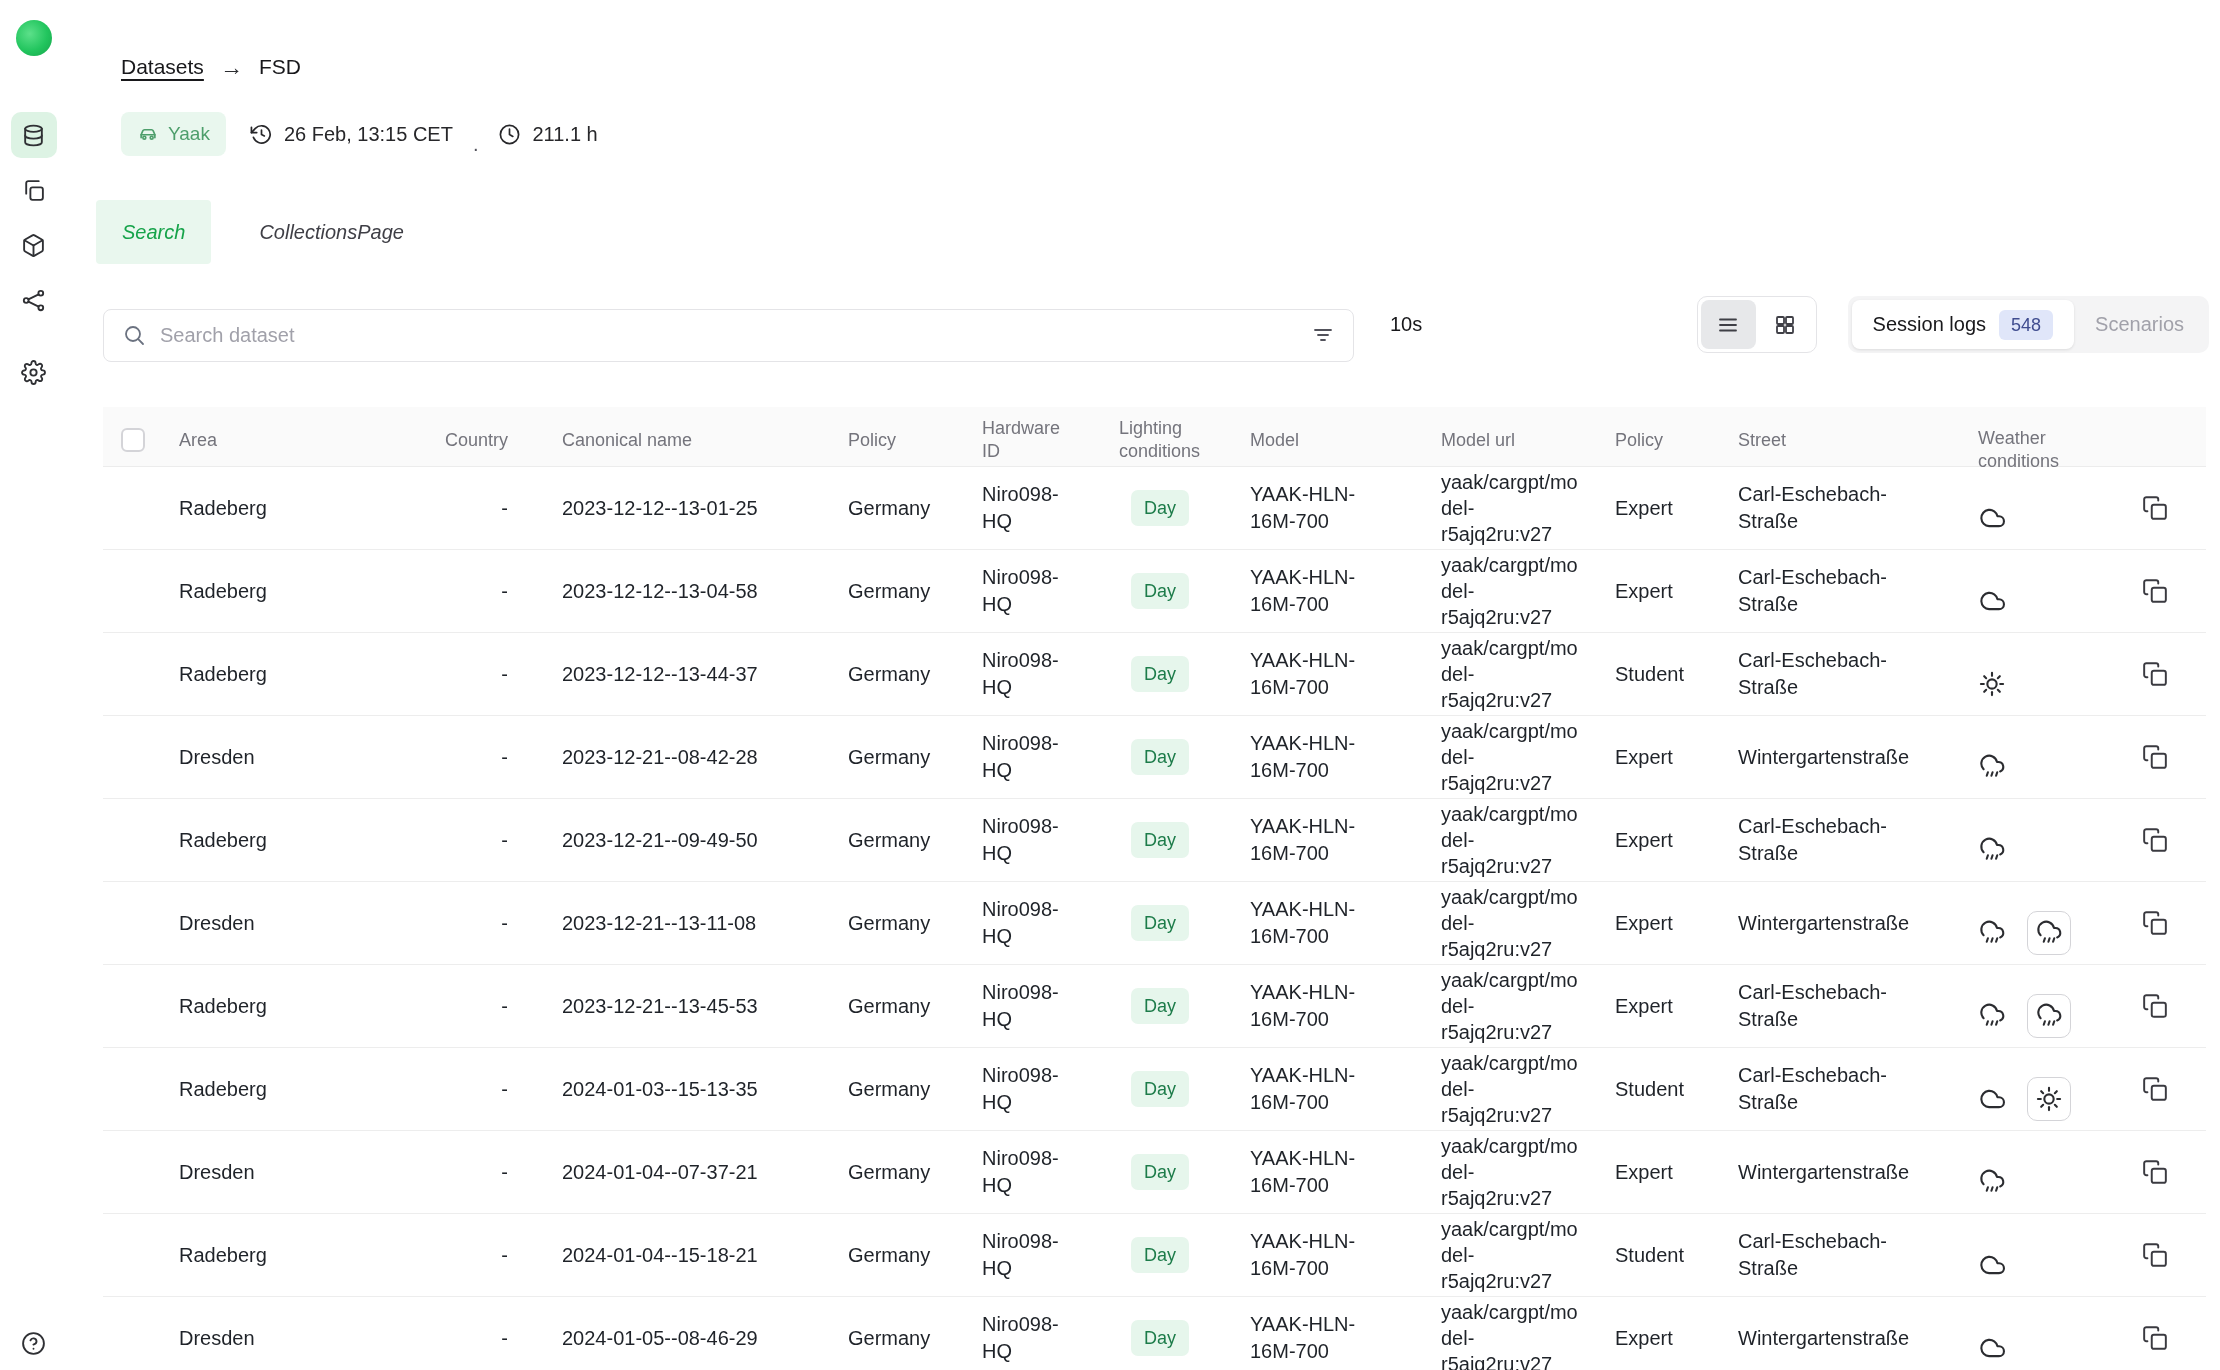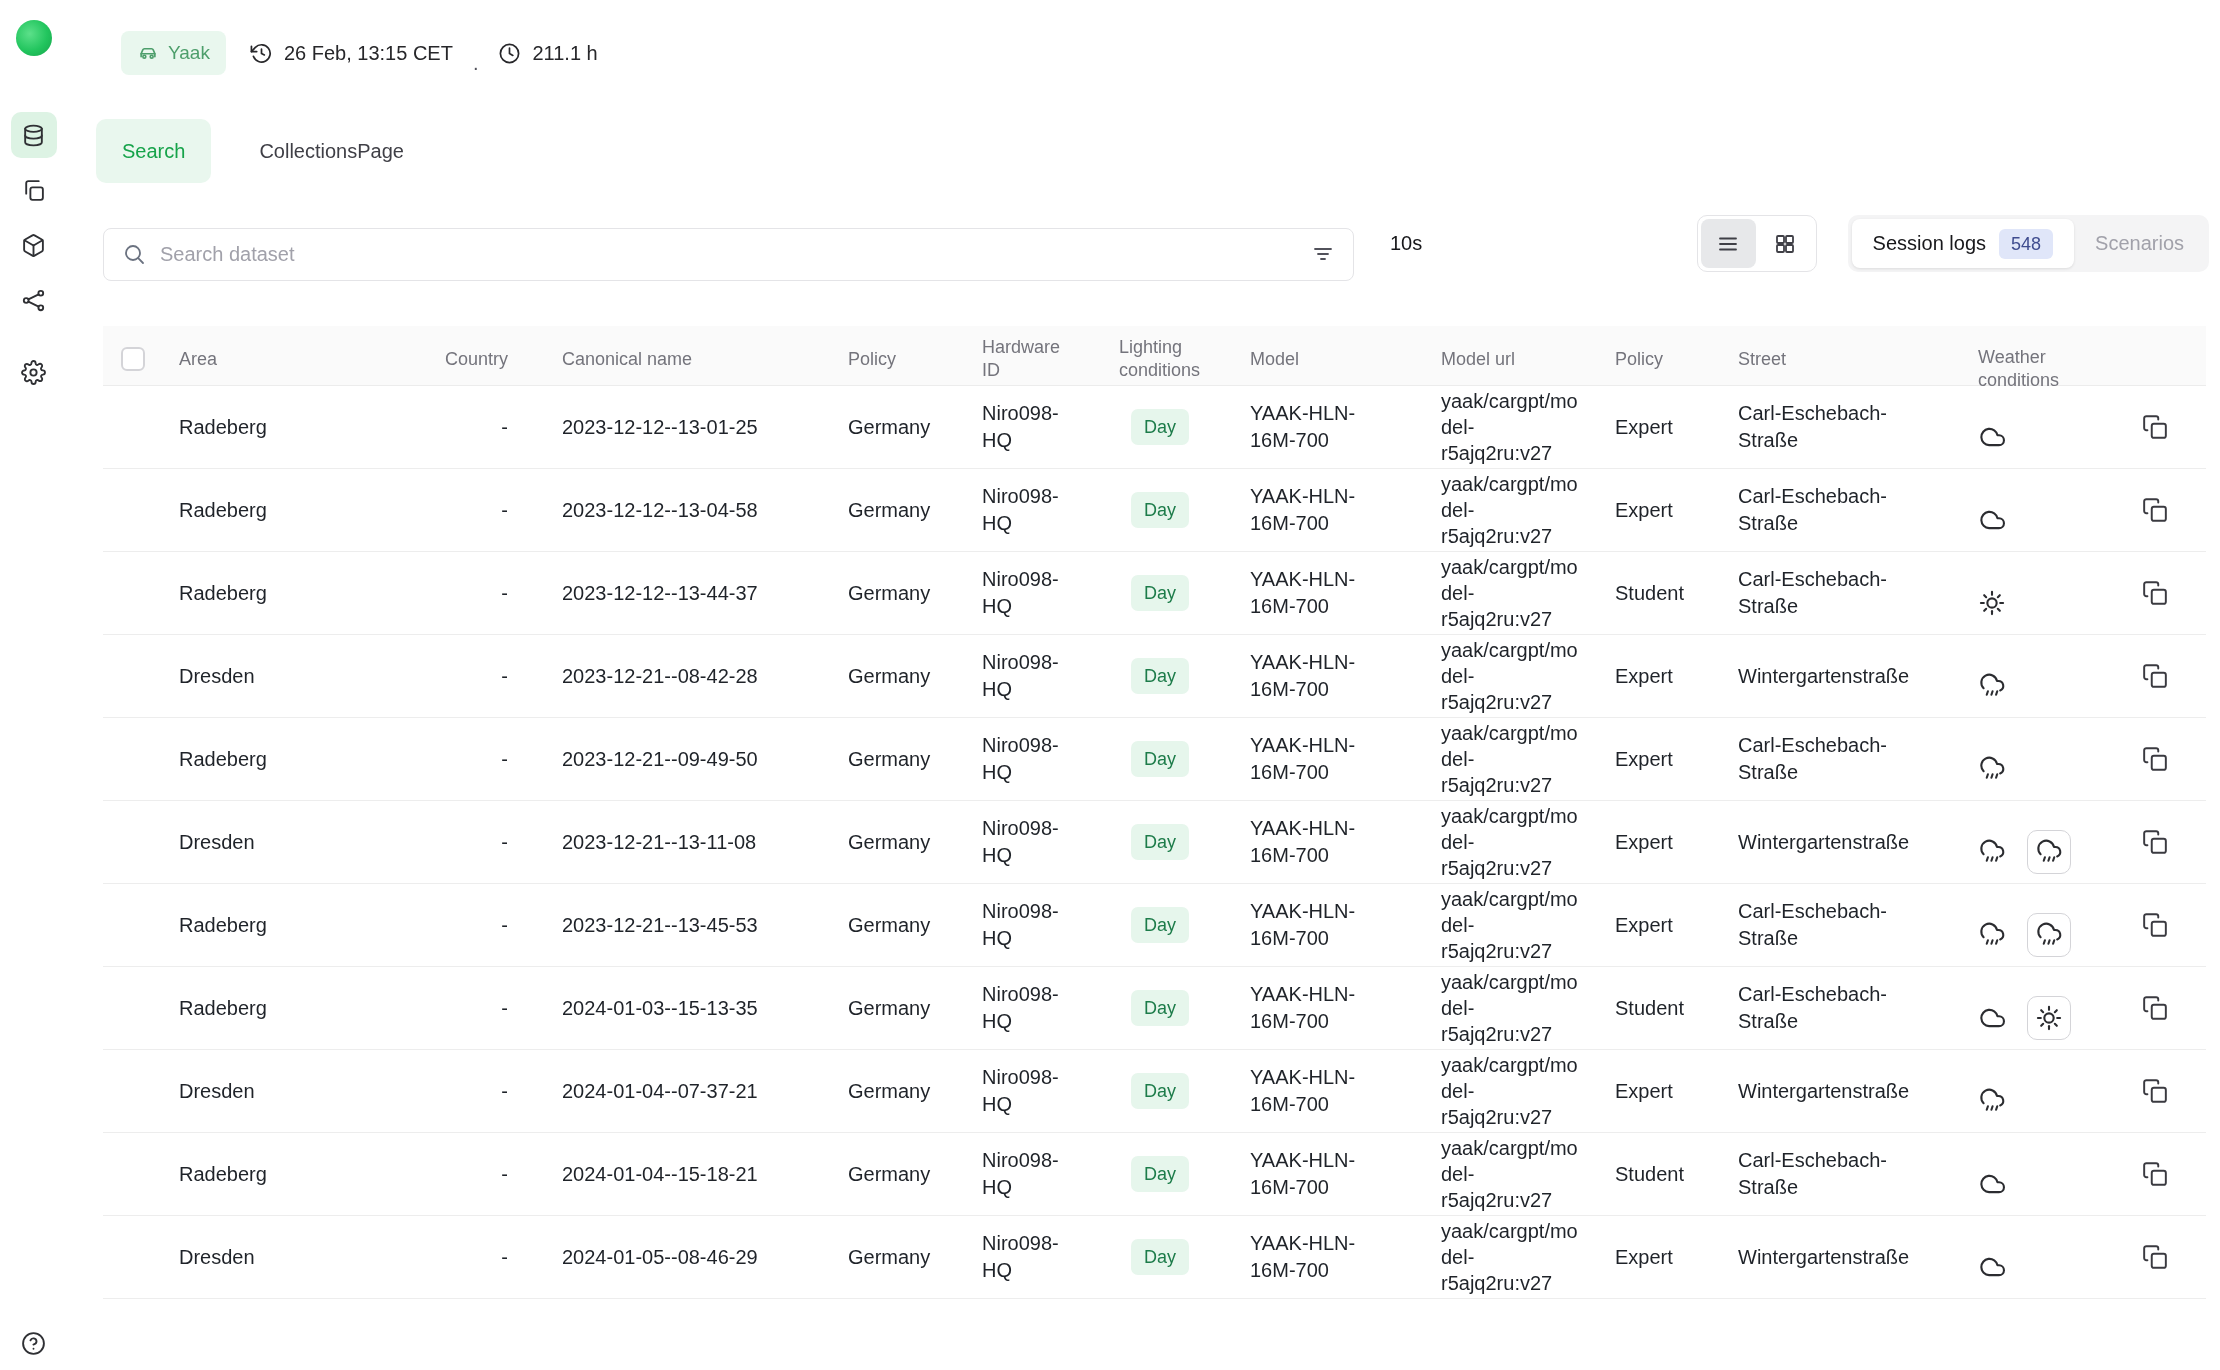--- a/index.html
+++ b/index.html
@@ -30,21 +30,21 @@
   .crumb-arrow { font-size: 23px; color: #2b2c30; }
 
   .meta-row { margin: 31px 0 0 18px; height: 44px; display: flex; align-items: center; gap: 24px; }
   .yaak-chip { background: #e9f7ee; color: #4d9e6b; border-radius: 8px; height: 44px; padding: 0 16px; display: flex; align-items: center; gap: 9px; font-size: 19px; }
   .yaak-chip .icon svg { width: 22px; height: 22px; }
   .meta-item { display: flex; align-items: center; gap: 11px; font-size: 20px; color: #27272a; justify-content: space-between; }
   .meta-item .icon svg { width: 23px; height: 23px; }
   .meta-dot { color: #52525b; font-size: 20px; margin: 0 -4px; align-self: flex-end; }
 
   .tabs { margin: 44px 0 0 -7px; display: flex; align-items: center; gap: 22px; }
-  .tab { height: 64px; padding: 0 26px; display: flex; align-items: center; font-size: 20px; color: #3f3f46; border-radius: 10px; cursor: pointer; }
+  .tab { height: 64px; padding: 0 26px; display: flex; align-items: center; font-size: 20px; color: #3f3f46; border-radius: 4px; cursor: pointer; font-style: italic; }
   .tab.active { background: #e9f7ee; color: #16a34a; }
 
   .toolbar { margin-top: 32px; height: 57px; display: flex; align-items: center; padding-right: 11px; }
   .searchbox { width: 1251px; height: 53px; border: 1px solid #e4e4e7; border-radius: 8px; display: flex; align-items: center; padding: 0 18px; gap: 14px; color: #6b7280; margin-top: 21px; }
   .searchbox .icon svg { width: 24px; height: 24px; }
   .searchbox input { flex: 1; border: none; outline: none; font-size: 20px; color: #18181b; font-family: "Liberation Sans", sans-serif; background: transparent; }
   .searchbox input::placeholder { color: #a1a1aa; }
   .filter { cursor: pointer; color: #52525b; }
   .refresh { margin-left: 36px; font-size: 20px; color: #18181b; }
   .view-toggle { margin-left: auto; height: 57px; border: 1px solid #e4e4e7; border-radius: 10px; padding: 3px; display: flex; gap: 2px; }
@@ -152,20 +152,25 @@
               <path d="M9.1 9a3 3 0 0 1 5.8 1c0 2-3 3-3 3"></path>
               <line x1="12" y1="17" x2="12.01" y2="17"></line>
             </svg>
           </span>
         </div>
       </div>
   </aside>
 
   <main class="main" data-name="main-content">
 
+    <div class="breadcrumb" data-name="breadcrumb">
+      <a href="#" data-name="breadcrumb-datasets-link">Datasets</a>
+      <span class="crumb-arrow" data-name="breadcrumb-arrow-icon">→</span>
+      <span data-name="breadcrumb-current">FSD</span>
+    </div>
 
     <div class="meta-row" data-name="dataset-meta-row">
       <div class="yaak-chip" data-name="source-chip">
         <span class="icon" data-name="car-icon">
             <svg viewBox="0 0 24 24">
               <path d="M4.5 16v-3.2L6.3 8.6A2 2 0 0 1 8.1 7.4h7.8a2 2 0 0 1 1.8 1.2l1.8 4.2V16"></path>
               <line x1="4.5" y1="12.8" x2="19.5" y2="12.8"></line>
               <circle cx="8" cy="16" r="1.6"></circle>
               <circle cx="16" cy="16" r="1.6"></circle>
             </svg>

